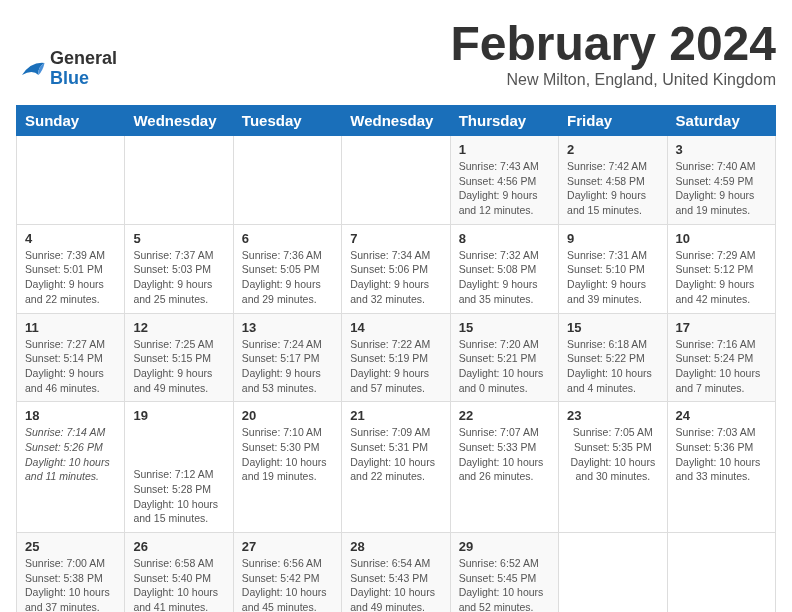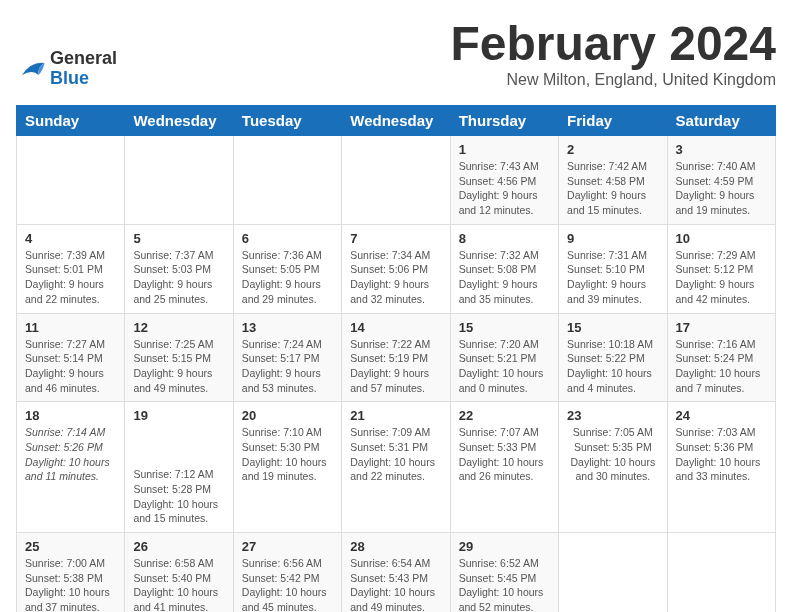--- a/index.html
+++ b/index.html
@@ -231,21 +231,21 @@
         </td>
         <td>
           <div class="day-number">15</div>
           <div class="day-info" style="white-space: pre-line;">Sunrise: 7:20 AM
 Sunset: 5:21 PM
 Daylight: 10 hours
 and 0 minutes.</div>
         </td>
         <td>
           <div class="day-number">15</div>
-          <div class="day-info" style="white-space: pre-line;">Sunrise: 10:18 AM
+          <div class="day-info" style="white-space: pre-line;">Sunrise: 6:18 AM
 Sunset: 5:22 PM
 Daylight: 10 hours
 and 4 minutes.</div>
         </td>
         <td>
           <div class="day-number">17</div>
           <div class="day-info" style="white-space: pre-line;">Sunrise: 7:16 AM
 Sunset: 5:24 PM
 Daylight: 10 hours
 and 7 minutes.</div>

